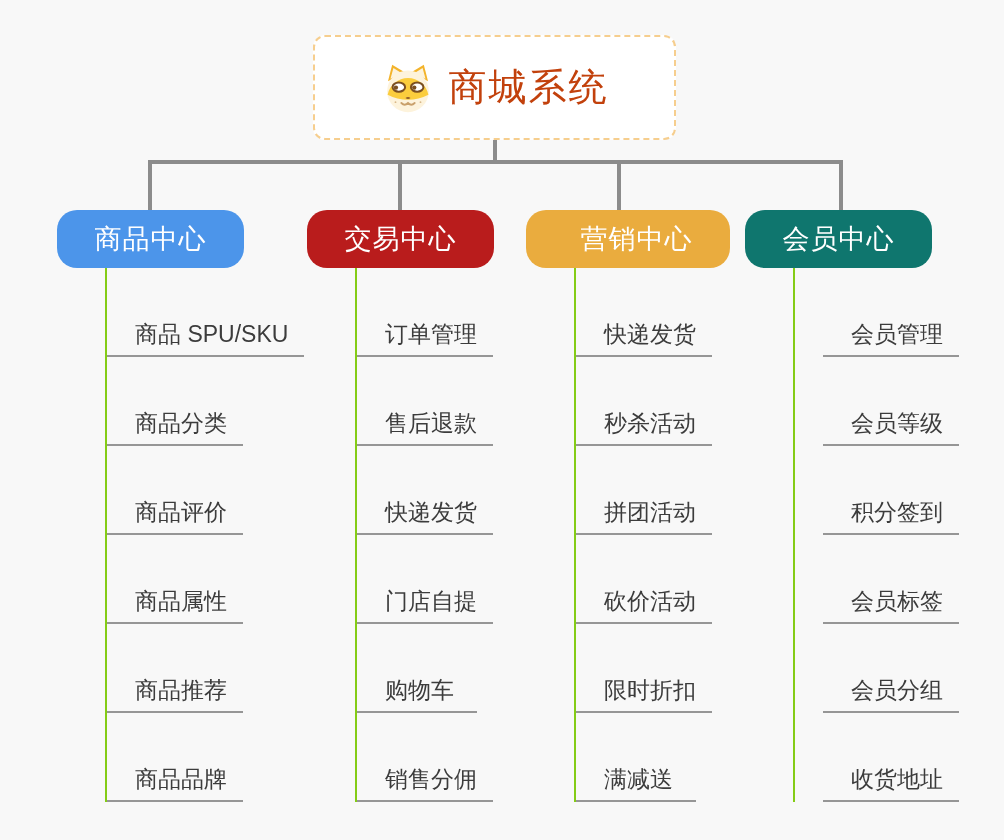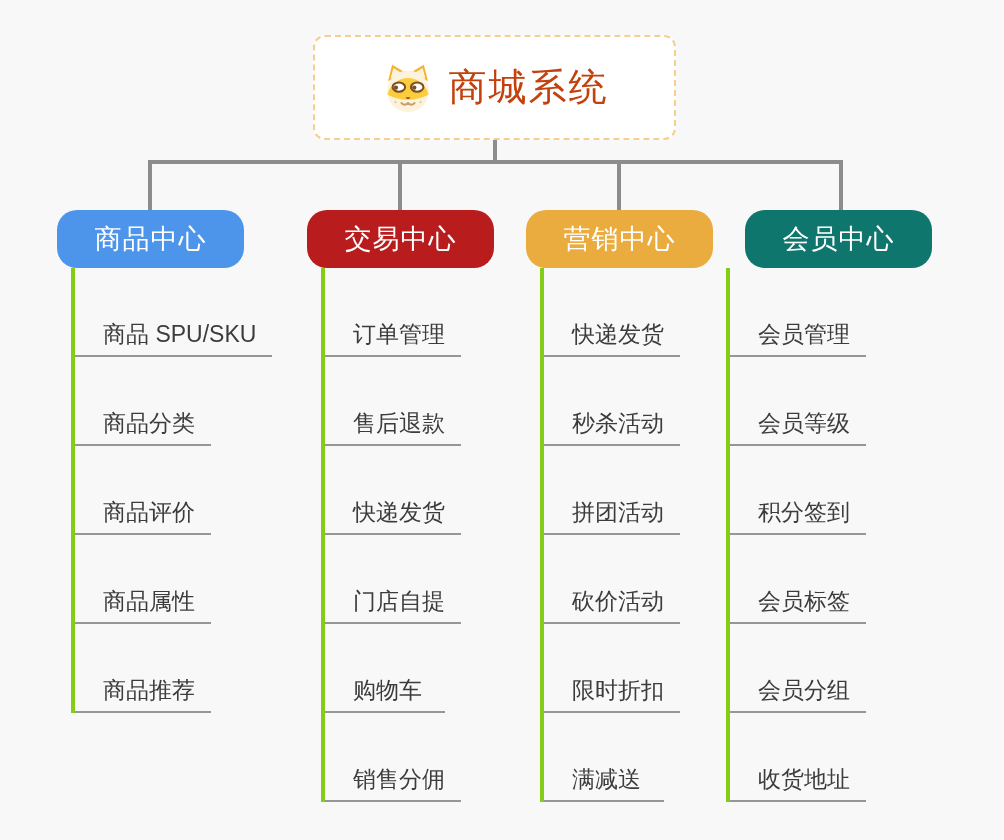--- a/index.html
+++ b/index.html
@@ -25,23 +25,23 @@
   .conn.stub4{left:839px;top:160px;width:4px;height:50px;}
   
   .branch-box{
     position:absolute;top:210px;width:187px;height:58px;border-radius:20px;
     display:flex;align-items:center;justify-content:center;
     color:#ffffff;font-size:27px;letter-spacing:1px;cursor:pointer;
   }
   .bb1{left:57px;} .bb2{left:307px;} .bb3{left:526px;} .bb4{left:745px;}
   
   .children{
-    position:absolute;top:268px;border-left:4px solid #84cc16;
+    position:absolute;top:268px;border-left:2px solid #84cc16;margin-left:34px;
   }
-  .ch1{left:71px;} .ch2{left:321px;} .ch3{left:540px;} .ch4{left:726px;}
+  .ch1{left:71px;} .ch2{left:321px;} .ch3{left:540px;} .ch4{left:759px;padding-left:28px;}
   .child-topic{
     height:89px;box-sizing:border-box;width:max-content;min-width:120px;
     display:flex;align-items:flex-end;
     padding:0 16px 8px 28px;border-bottom:2px solid #969696;
     font-size:23px;color:#3c3c3c;line-height:1.1;cursor:pointer;white-space:nowrap;
   }
 </style>
 </head>
 <body>
 
@@ -69,29 +69,30 @@
 
   <div class="conn stem" style="background-color: rgb(140, 140, 140);"></div>
   <div class="conn bus" style="background-color: rgb(140, 140, 140);"></div>
   <div class="conn stub1" style="background-color: rgb(140, 140, 140);"></div>
   <div class="conn stub2" style="background-color: rgb(140, 140, 140);"></div>
   <div class="conn stub3" style="background-color: rgb(140, 140, 140);"></div>
   <div class="conn stub4" style="background-color: rgb(140, 140, 140);"></div>
 
   <div class="branch-box bb1" style="background-color: rgb(76, 149, 234);">商品中心</div>
   <div class="branch-box bb2" style="background-color: #b91c1c;">交易中心</div>
-  <div class="branch-box bb3" style="background-color: rgb(234, 172, 62);">营销中心</div>
+  <div class="branch-box bb3" style="background-color: rgb(234, 172, 62); padding-left: 17px;">营销中心</div>
   <div class="branch-box bb4" style="background-color: #0f766e;">会员中心</div>
 
   <div class="children ch1">
     <div class="child-topic">商品 SPU/SKU</div>
     <div class="child-topic">商品分类</div>
     <div class="child-topic">商品评价</div>
     <div class="child-topic">商品属性</div>
     <div class="child-topic">商品推荐</div>
+    <div class="child-topic">商品品牌</div>
   </div>
 
   <div class="children ch2">
     <div class="child-topic">订单管理</div>
     <div class="child-topic">售后退款</div>
     <div class="child-topic">快递发货</div>
     <div class="child-topic">门店自提</div>
     <div class="child-topic">购物车</div>
     <div class="child-topic">销售分佣</div>
   </div>

